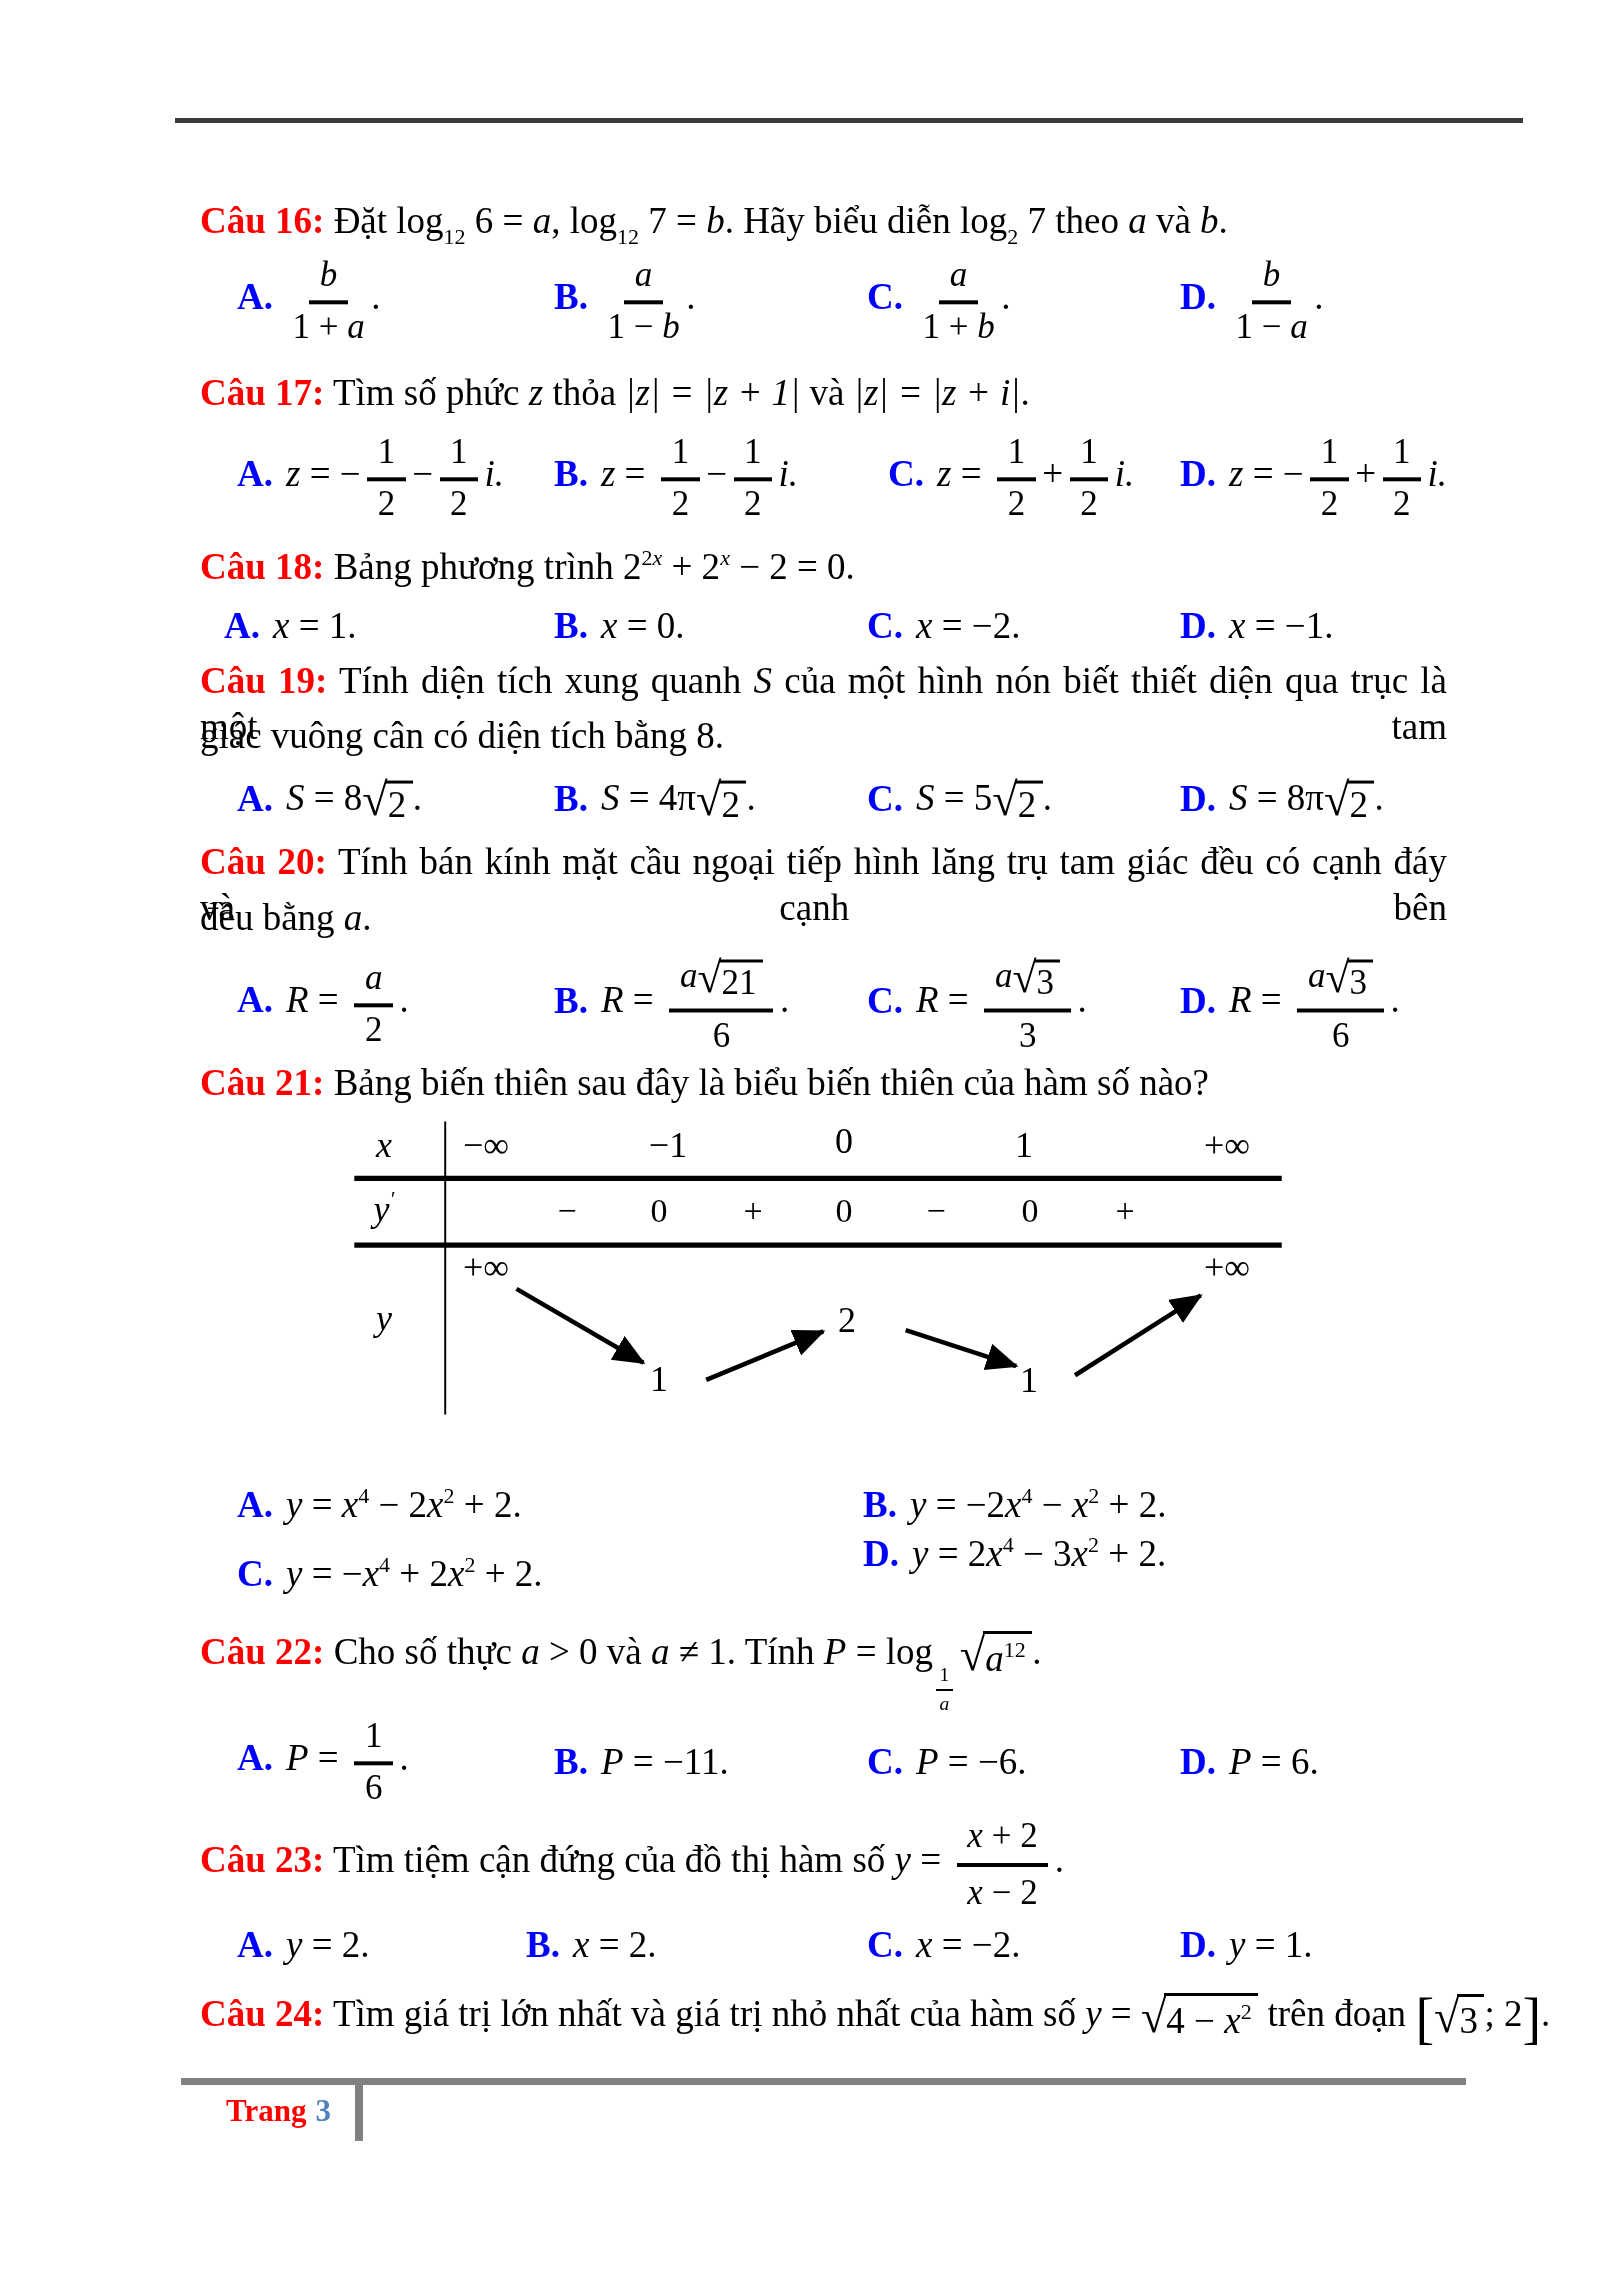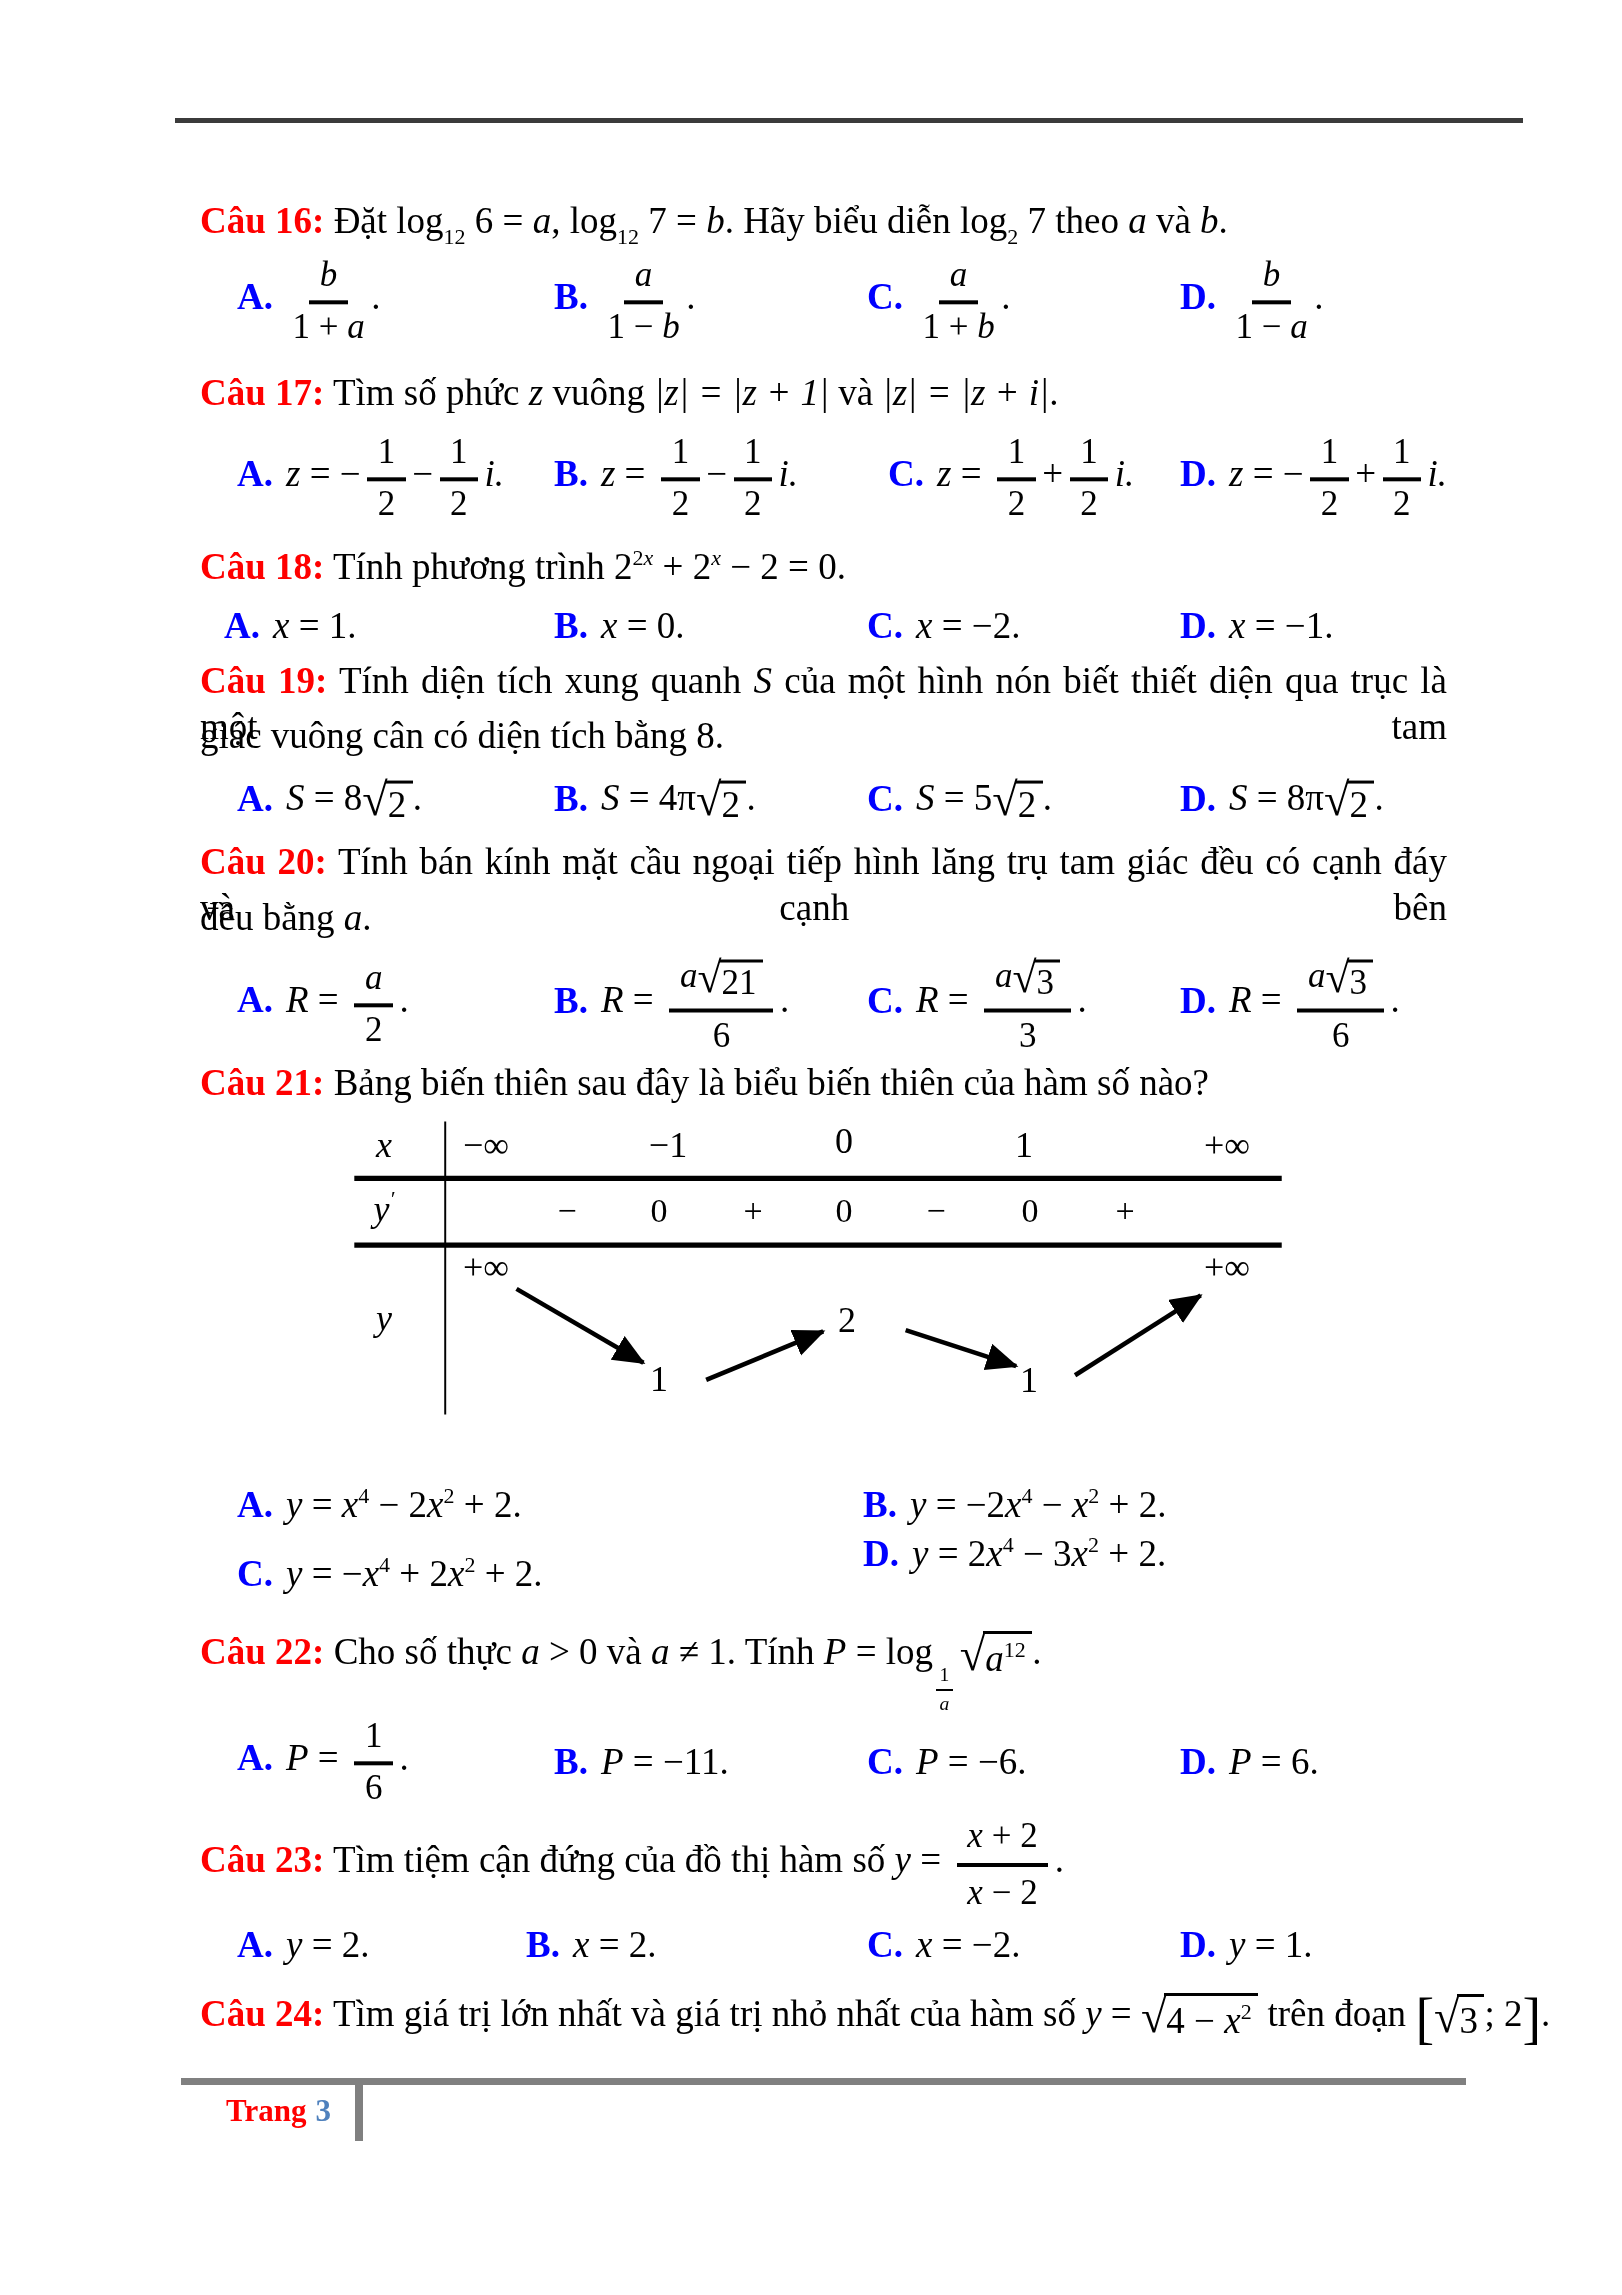--- a/index.html
+++ b/index.html
@@ -60,39 +60,39 @@
     <div class="opt" style="left:867px; top:301px">
       <span class="letter">C.</span><span class="frac"><span class="nrow"><span class="bar mi">a</span></span><span class="den"><span>1 + </span><span class="mi">b</span></span></span><span>.</span>
     </div>
     <div class="opt" style="left:1180px; top:301px">
       <span class="letter">D.</span><span class="frac"><span class="nrow"><span class="bar mi">b</span></span><span class="den"><span>1 − </span><span class="mi">a</span></span></span><span>.</span>
     </div>
   </section>
 
   <section>
     <div class="stem" style="top:370px">
-      <span class="qlabel">Câu 17:</span><span> Tìm số phức </span><span class="mi">z</span><span> vuông </span><span class="mi">|z| = |z + 1|</span><span> và </span><span class="mi">|z| = |z + i|</span><span>.</span>
+      <span class="qlabel">Câu 17:</span><span> Tìm số phức </span><span class="mi">z</span><span> thỏa </span><span class="mi">|z| = |z + 1|</span><span> và </span><span class="mi">|z| = |z + i|</span><span>.</span>
     </div>
     <div class="opt" style="left:237px; top:478px">
       <span class="letter">A.</span><span class="mi">z</span><span> = −</span><span class="frac"><span class="nrow"><span class="bar">1</span></span><span class="den">2</span></span><span>−</span><span class="frac"><span class="nrow"><span class="bar">1</span></span><span class="den">2</span></span><span class="mi">i.</span>
     </div>
     <div class="opt" style="left:554px; top:478px">
       <span class="letter">B.</span><span class="mi">z</span><span> = </span><span class="frac"><span class="nrow"><span class="bar">1</span></span><span class="den">2</span></span><span>−</span><span class="frac"><span class="nrow"><span class="bar">1</span></span><span class="den">2</span></span><span class="mi">i.</span>
     </div>
     <div class="opt" style="left:888px; top:478px">
       <span class="letter">C.</span><span class="mi">z</span><span> = </span><span class="frac"><span class="nrow"><span class="bar">1</span></span><span class="den">2</span></span><span>+</span><span class="frac"><span class="nrow"><span class="bar">1</span></span><span class="den">2</span></span><span class="mi">i.</span>
     </div>
     <div class="opt" style="left:1180px; top:478px">
       <span class="letter">D.</span><span class="mi">z</span><span> = −</span><span class="frac"><span class="nrow"><span class="bar">1</span></span><span class="den">2</span></span><span>+</span><span class="frac"><span class="nrow"><span class="bar">1</span></span><span class="den">2</span></span><span class="mi">i.</span>
     </div>
   </section>
 
   <section>
     <div class="stem" style="top:544px">
-      <span class="qlabel">Câu 18:</span><span> Tính phương trình </span><span>2</span><sup class="s"><span>2</span><span class="mi">x</span></sup><span> + 2</span><sup class="s mi">x</sup><span> − 2 = 0.</span>
+      <span class="qlabel">Câu 18:</span><span> Bảng phương trình </span><span>2</span><sup class="s"><span>2</span><span class="mi">x</span></sup><span> + 2</span><sup class="s mi">x</sup><span> − 2 = 0.</span>
     </div>
     <div class="opt" style="left:224px; top:626px"><span class="letter">A.</span><span class="mi">x</span><span> = 1.</span></div>
     <div class="opt" style="left:554px; top:626px"><span class="letter">B.</span><span class="mi">x</span><span> = 0.</span></div>
     <div class="opt" style="left:867px; top:626px"><span class="letter">C.</span><span class="mi">x</span><span> = −2.</span></div>
     <div class="opt" style="left:1180px; top:626px"><span class="letter">D.</span><span class="mi">x</span><span> = −1.</span></div>
   </section>
 
   <section>
     <div class="stem wrapline" style="top:658px">
       <span class="qlabel">Câu 19:</span><span> Tính diện tích xung quanh </span><span class="mi">S</span><span> của một hình nón biết thiết diện qua trục là một tam</span>

